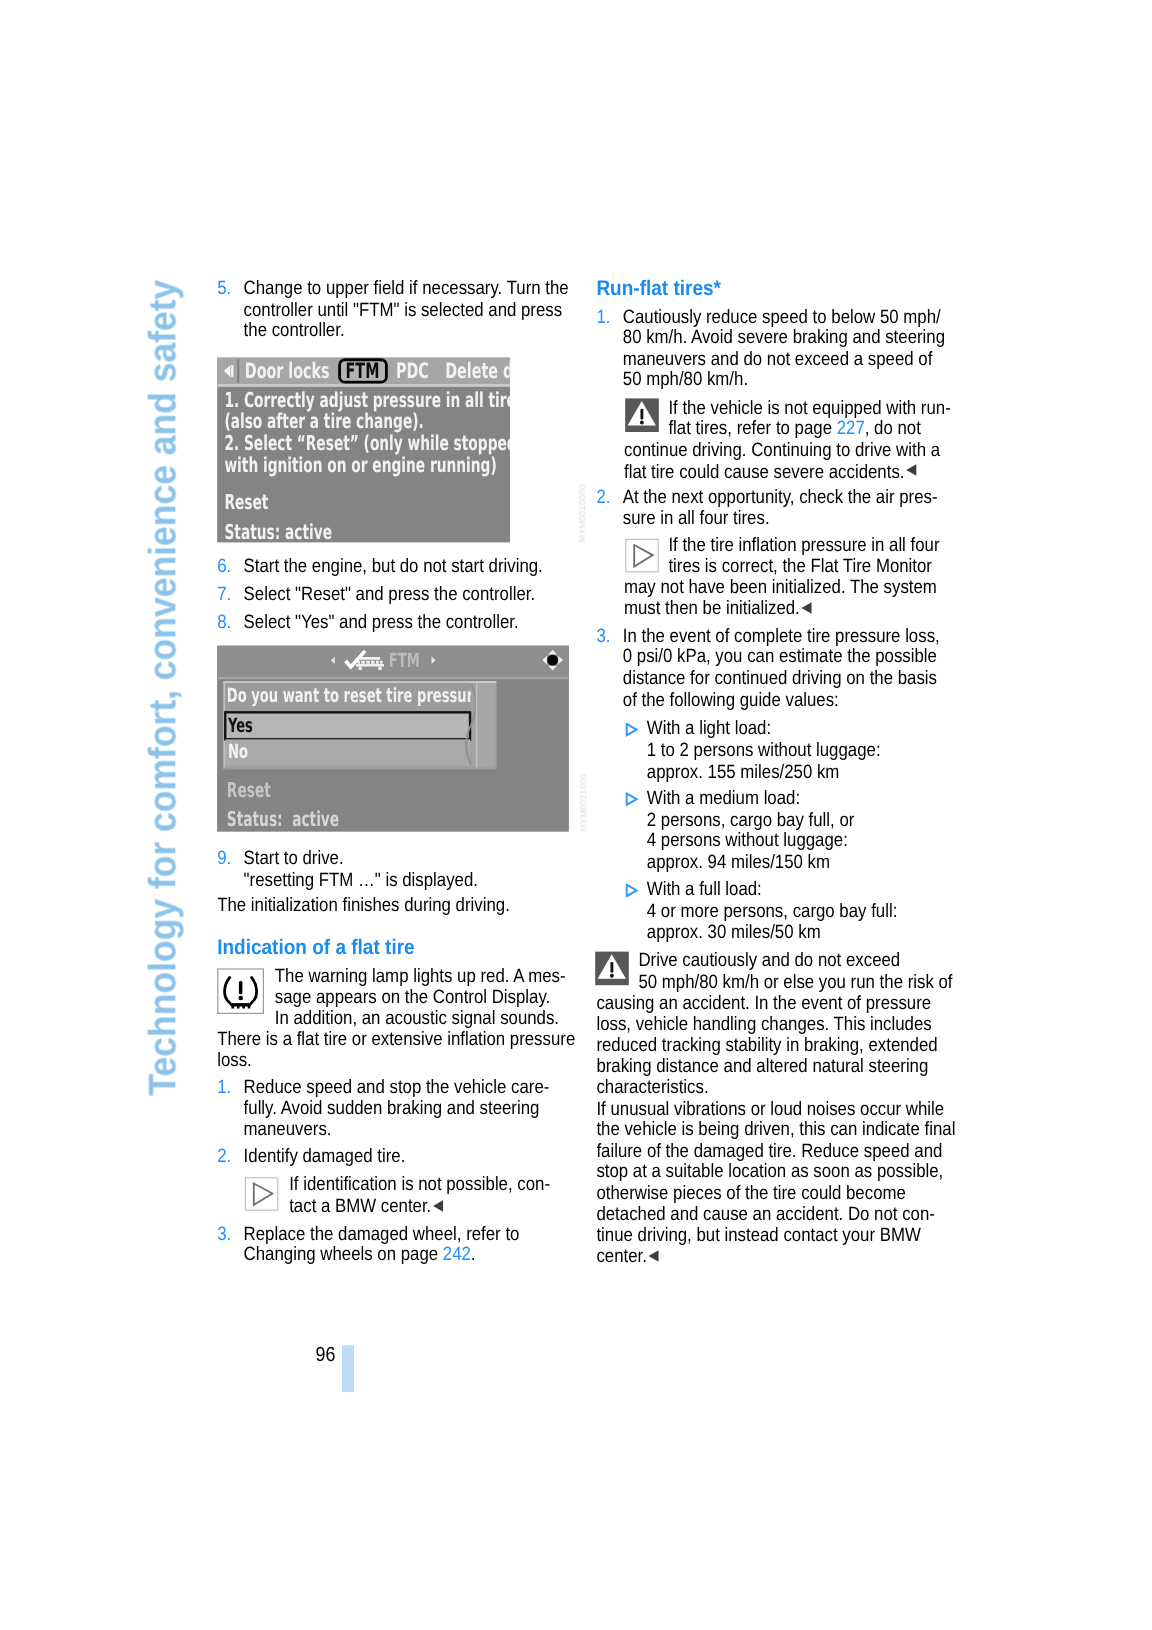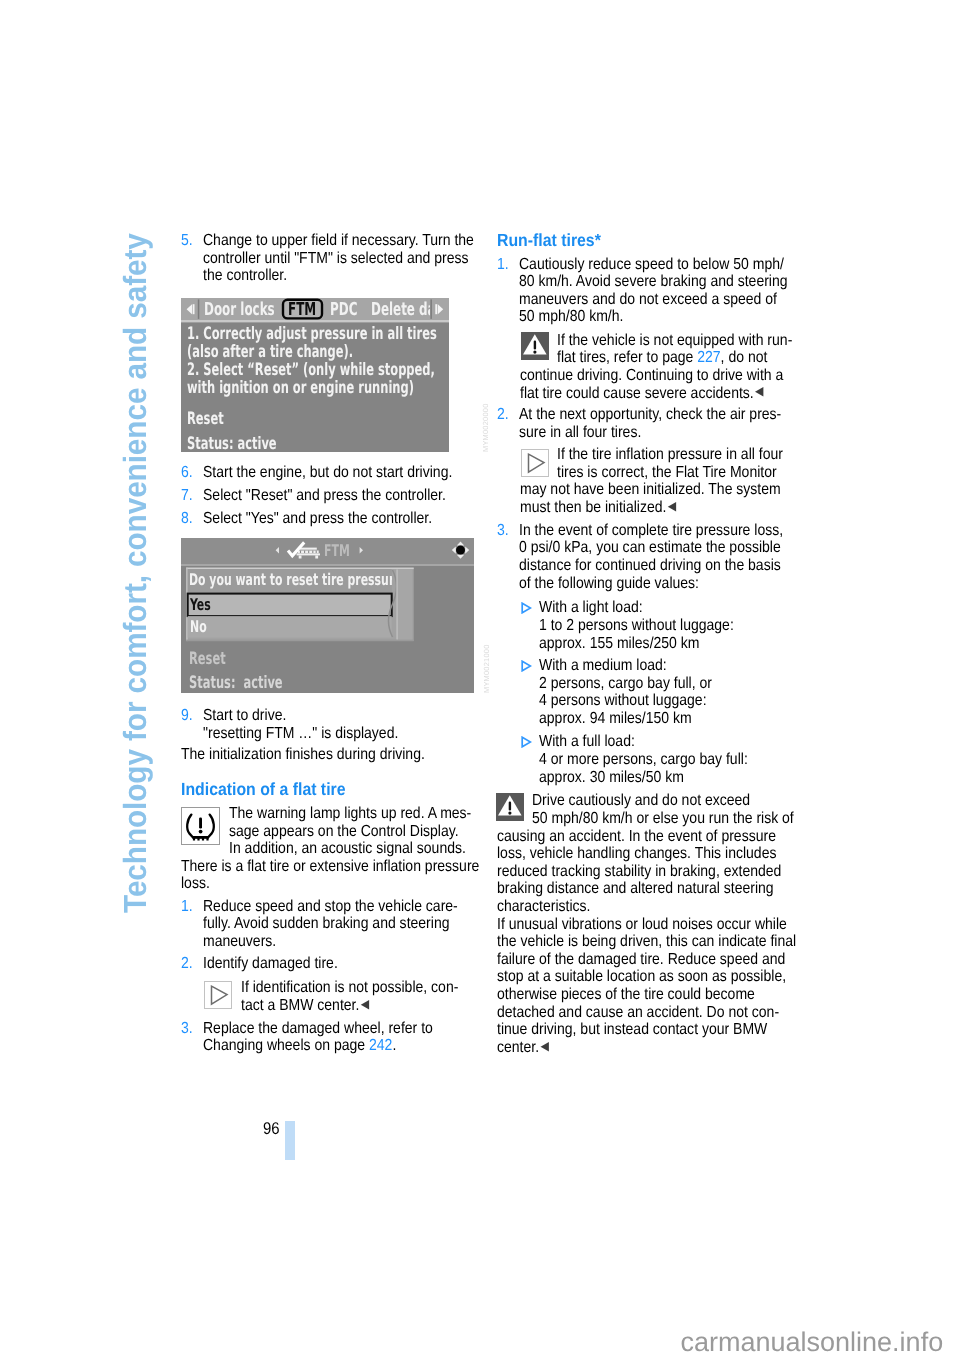--- a/index.html
+++ b/index.html
@@ -46,28 +46,27 @@
      transform:rotate(-90deg) translateZ(0);transform-origin:0 0;letter-spacing:0.25px;}
 </style>
 </head>
 <body>
 
 <div class="page">
 
   <div id="chapter-title">Technology for comfort, convenience and safety</div>
   <div id="page-num">96</div>
   <div id="page-bar"></div>
-  <div id="watermark">carmanualsonline.info</div>
 
   <div class="tl num" style="left:181px;top:232.2px">5.</div>
   <div class="tl" style="left:203px;top:232.2px">Change to upper field if necessary. Turn the</div>
   <div class="tl" style="left:203px;top:249.8px">controller until "FTM" is selected and press</div>
   <div class="tl" style="left:203px;top:267.4px">the controller.</div>
 
-  <div class="shot" id="shot1" style="left:181px;top:298px;width:268px;height:154px">
+  <div class="shot" id="shot1" style="left:181px;top:298px;width:244px;height:154px">
     <div class="shotbar"></div>
     <svg class="ovl" width="292" height="154" viewBox="0 0 292 154">
       <rect x="0" y="0" width="292" height="22" fill="#a6a6a6"></rect>
       <rect x="269" y="0" width="23" height="22" fill="#8c8c8c"></rect>
       <rect x="0" y="22" width="292" height="2.4" fill="#c9c9c9"></rect>
       <rect x="16.8" y="1.4" width="1.5" height="19.5" fill="#7c7c7c"></rect>
       <g>
         <polygon points="5.6,11.2 11.0,6.2 11.0,16.2" fill="#f4f4f4"></polygon>
         <rect x="11.6" y="6.2" width="1.9" height="10.0" fill="#f4f4f4"></rect>
       </g>

